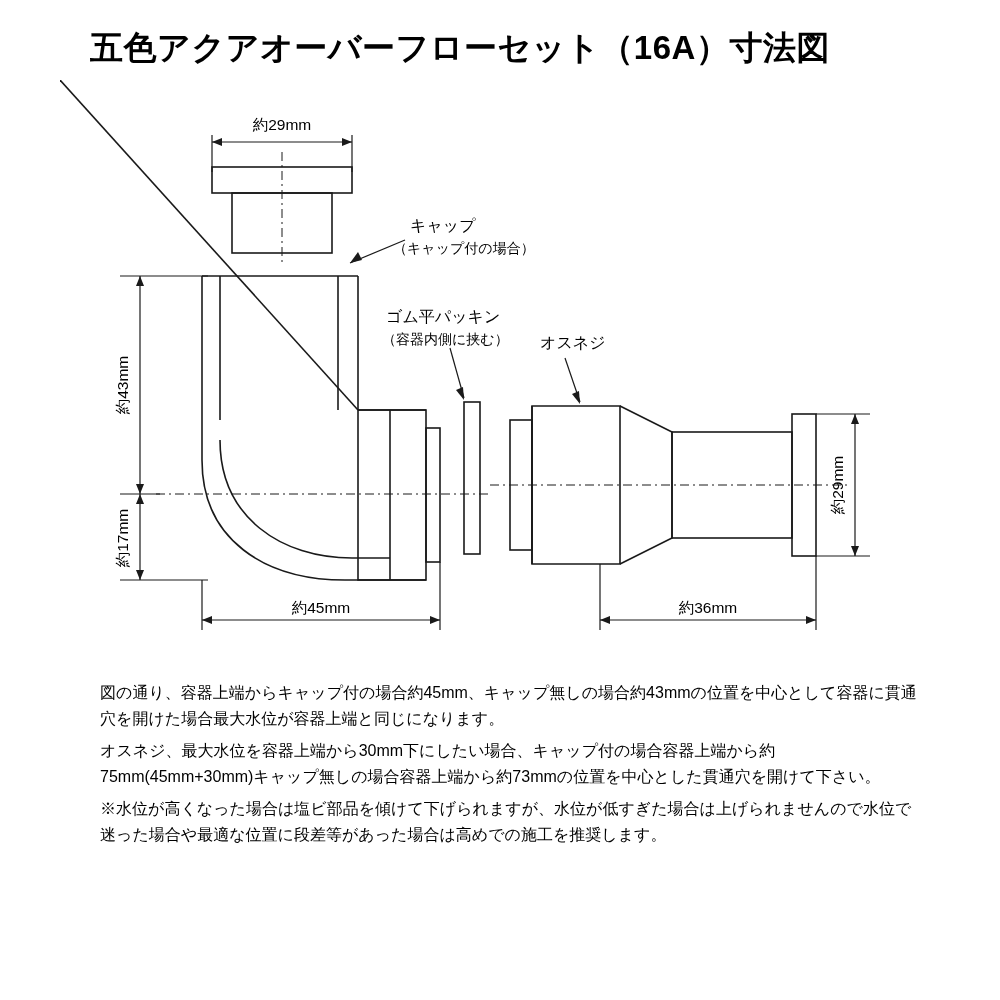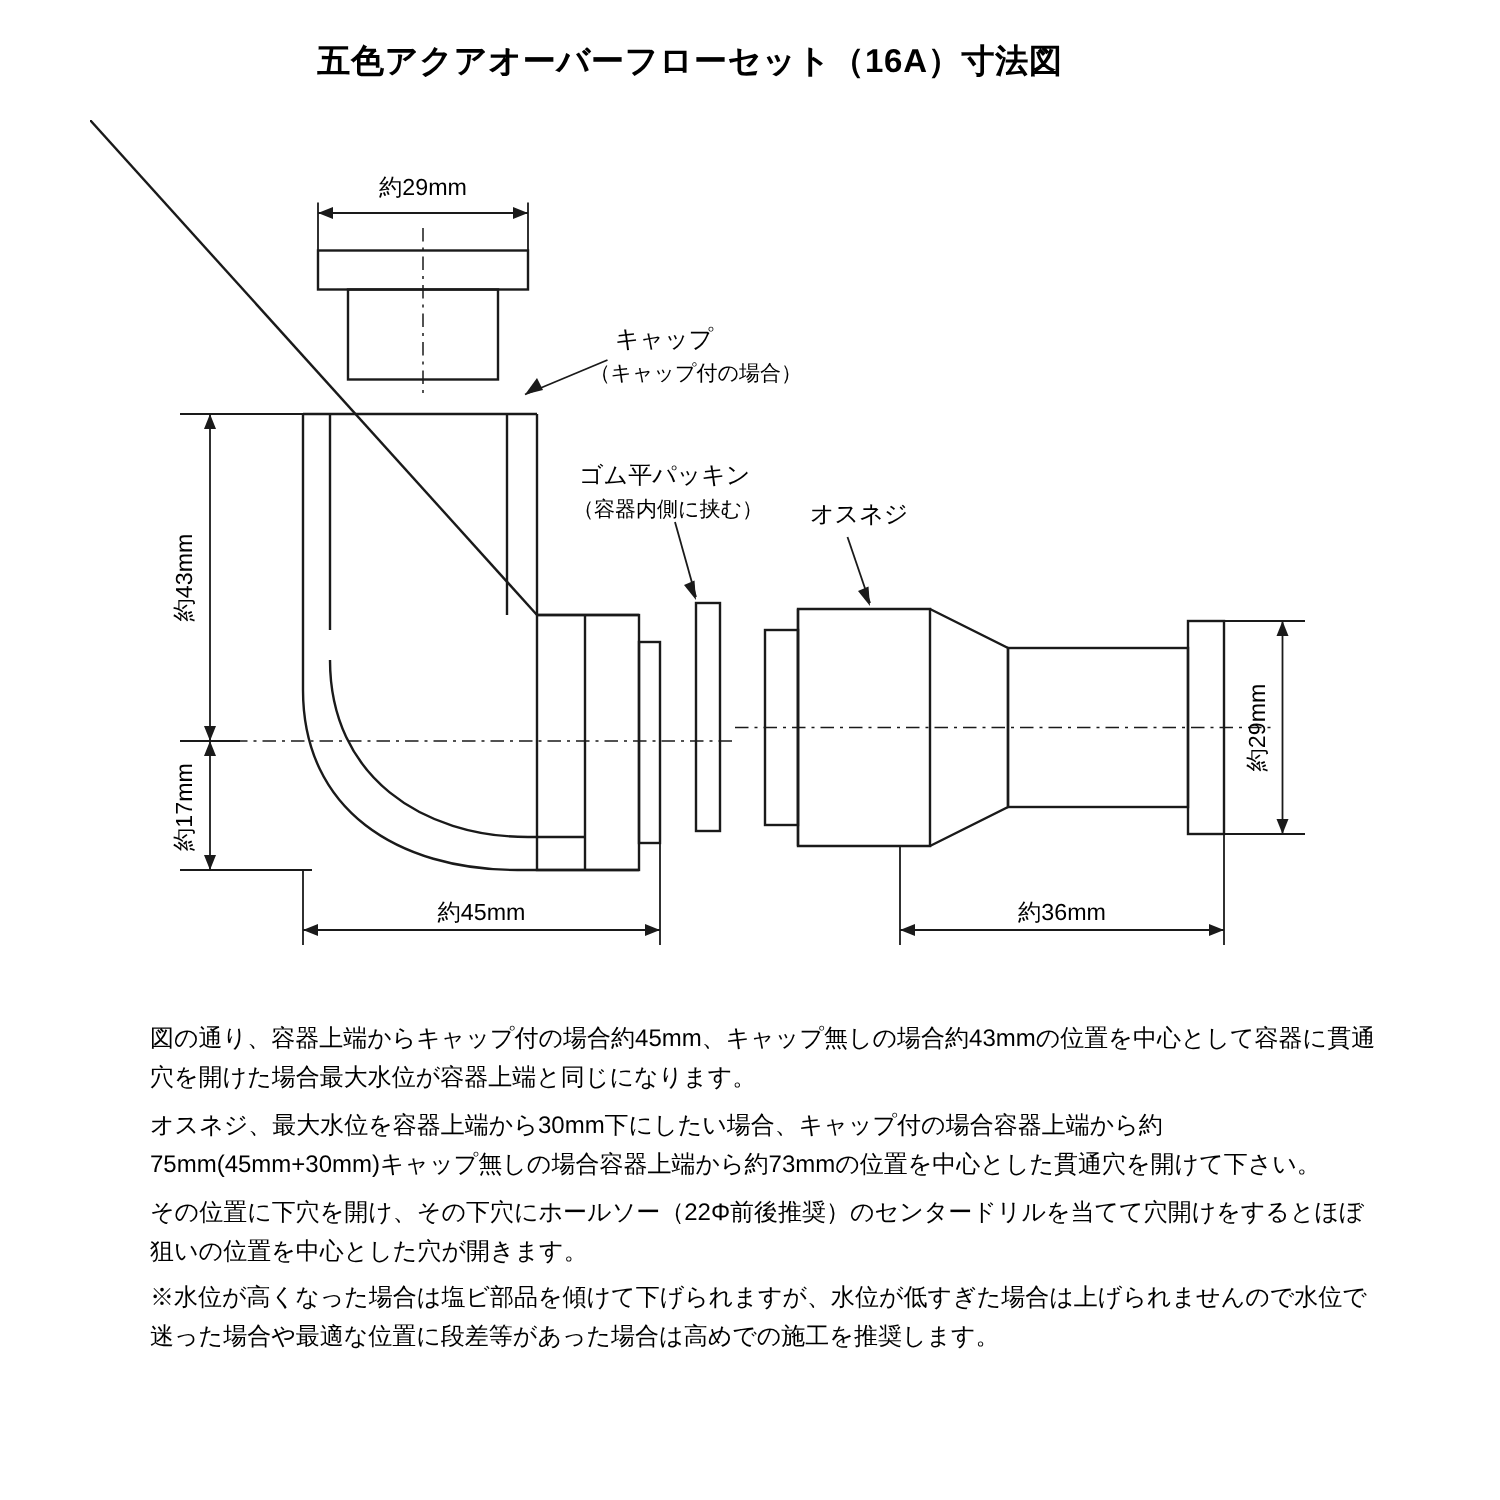--- a/index.html
+++ b/index.html
@@ -19,21 +19,21 @@
     position: relative;
     width: 1000px;
     height: 1000px;
   }
   .title {
     position: absolute;
     top: 26px;
     left: 0;
     width: 920px;
     text-align: center;
-    font-size: 22px;
+    font-size: 33px;
     font-weight: bold;
     letter-spacing: 0.5px;
     font-family: "Liberation Sans", sans-serif;
   }
   #diagram {
     position: absolute;
     top: 80px;
     left: 60px;
     width: 900px;
     height: 580px;
@@ -191,17 +191,16 @@
       <polygon points="795,334 791,344 799,344" fill="#1a1a1a" stroke="none"></polygon>
       <polygon points="795,476 791,466 799,466" fill="#1a1a1a" stroke="none"></polygon>
     </g>
     <text x="783" y="405" font-size="15.5" text-anchor="middle" transform="rotate(-90 783 405)">約29mm</text>
 
   </svg>
 
   <div class="notes">
     <p>図の通り、容器上端からキャップ付の場合約45mm、キャップ無しの場合約43mmの位置を中心として容器に貫通穴を開けた場合最大水位が容器上端と同じになります。</p>
     <p>オスネジ、最大水位を容器上端から30mm下にしたい場合、キャップ付の場合容器上端から約75mm(45mm+30mm)キャップ無しの場合容器上端から約73mmの位置を中心とした貫通穴を開けて下さい。</p>
-    <p>その位置に下穴を開け、その下穴にホールソー（22Φ前後推奨）のセンタードリルを当てて穴開けをするとほぼ狙いの位置を中心とした穴が開きます。</p>
     <p>※水位が高くなった場合は塩ビ部品を傾けて下げられますが、水位が低すぎた場合は上げられませんので水位で迷った場合や最適な位置に段差等があった場合は高めでの施工を推奨します。</p>
   </div>
 
 </div>
 
 </body></html>

